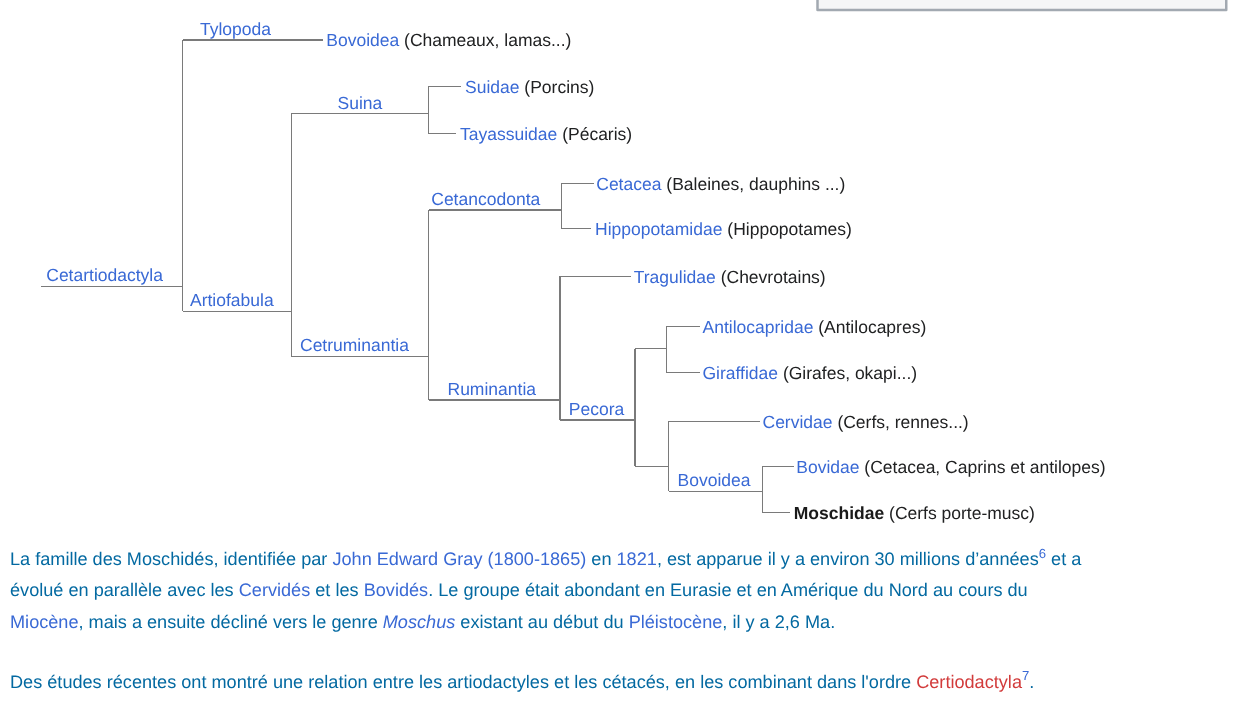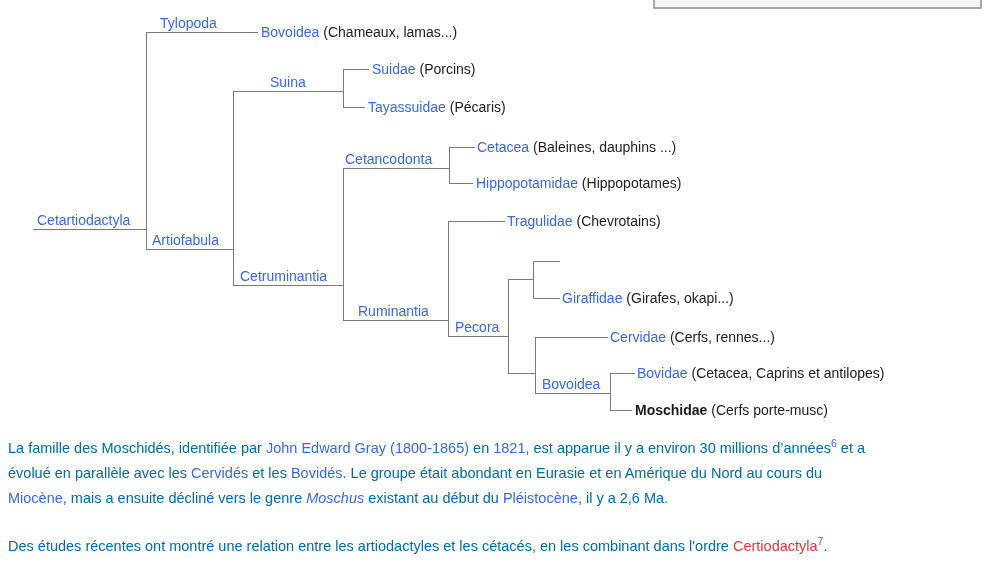--- a/index.html
+++ b/index.html
@@ -90,20 +90,21 @@
     <span class="node tree-link" style="left:358px;top:303px">Ruminantia</span>
     <span class="node tree-link" style="left:455px;top:319px">Pecora</span>
     <span class="node tree-link" style="left:542px;top:376px">Bovoidea</span>
 
     <span class="leaf" style="left:261px;top:24px"><a class="tree-link">Bovoidea</a><span class="desc"> (Chameaux, lamas...)</span></span>
     <span class="leaf" style="left:372px;top:61px"><a class="tree-link">Suidae</a><span class="desc"> (Porcins)</span></span>
     <span class="leaf" style="left:368px;top:99px"><a class="tree-link">Tayassuidae</a><span class="desc"> (Pécaris)</span></span>
     <span class="leaf" style="left:477px;top:139px"><a class="tree-link">Cetacea</a><span class="desc"> (Baleines, dauphins ...)</span></span>
     <span class="leaf" style="left:476px;top:175px"><a class="tree-link">Hippopotamidae</a><span class="desc"> (Hippopotames)</span></span>
     <span class="leaf" style="left:507px;top:213px"><a class="tree-link">Tragulidae</a><span class="desc"> (Chevrotains)</span></span>
+    <span class="leaf" style="left:562px;top:253px"><a class="tree-link">Antilocapridae</a><span class="desc"> (Antilocapres)</span></span>
     <span class="leaf" style="left:562px;top:290px"><a class="tree-link">Giraffidae</a><span class="desc"> (Girafes, okapi...)</span></span>
     <span class="leaf" style="left:610px;top:329px"><a class="tree-link">Cervidae</a><span class="desc"> (Cerfs, rennes...)</span></span>
     <span class="leaf" style="left:637px;top:365px"><a class="tree-link">Bovidae</a><span class="desc"> (Cetacea, Caprins et antilopes)</span></span>
     <span class="leaf" style="left:635px;top:402px"><span class="self">Moschidae</span><span class="desc"> (Cerfs porte-musc)</span></span>
   </div>
 
   <div class="bodytext" style="top:436px"><span class="seg-plain">La famille des Moschidés, identifiée par </span><span class="seg-link">John Edward Gray</span><span class="seg-plain"> </span><span class="seg-link">(1800-1865)</span><span class="seg-plain"> en </span><span class="seg-link">1821</span><span class="seg-plain">, est apparue il y a environ 30 millions d’années</span><sup class="seg-sup">6</sup><span class="seg-plain"> et a</span><br><span class="seg-plain">évolué en parallèle avec les </span><span class="seg-link">Cervidés</span><span class="seg-plain"> et les </span><span class="seg-link">Bovidés</span><span class="seg-plain">. Le groupe était abondant en Eurasie et en Amérique du Nord au cours du</span><br><span class="seg-link">Miocène</span><span class="seg-plain">, mais a ensuite décliné vers le genre </span><span class="seg-ilink">Moschus</span><span class="seg-plain"> existant au début du </span><span class="seg-link">Pléistocène</span><span class="seg-plain">, il y a 2,6 Ma.</span></div>
   <div class="bodytext" style="top:534px"><span class="seg-plain">Des études récentes ont montré une relation entre les artiodactyles et les cétacés, en les combinant dans l'ordre </span><span class="seg-red">Certiodactyla</span><sup class="seg-sup">7</sup><span class="seg-plain">.</span></div>
 
 </div>

